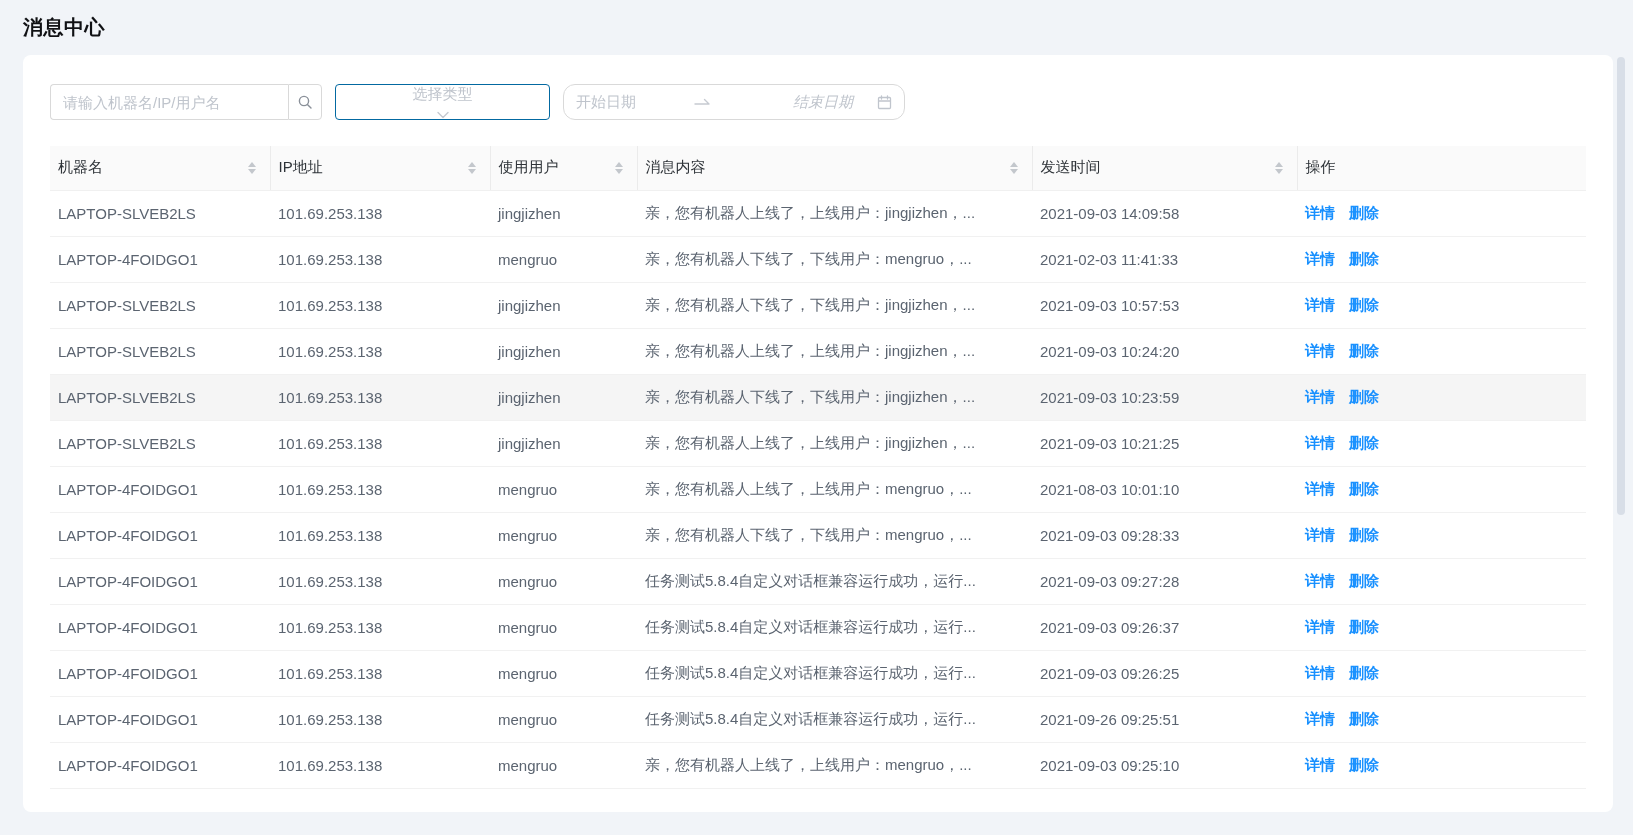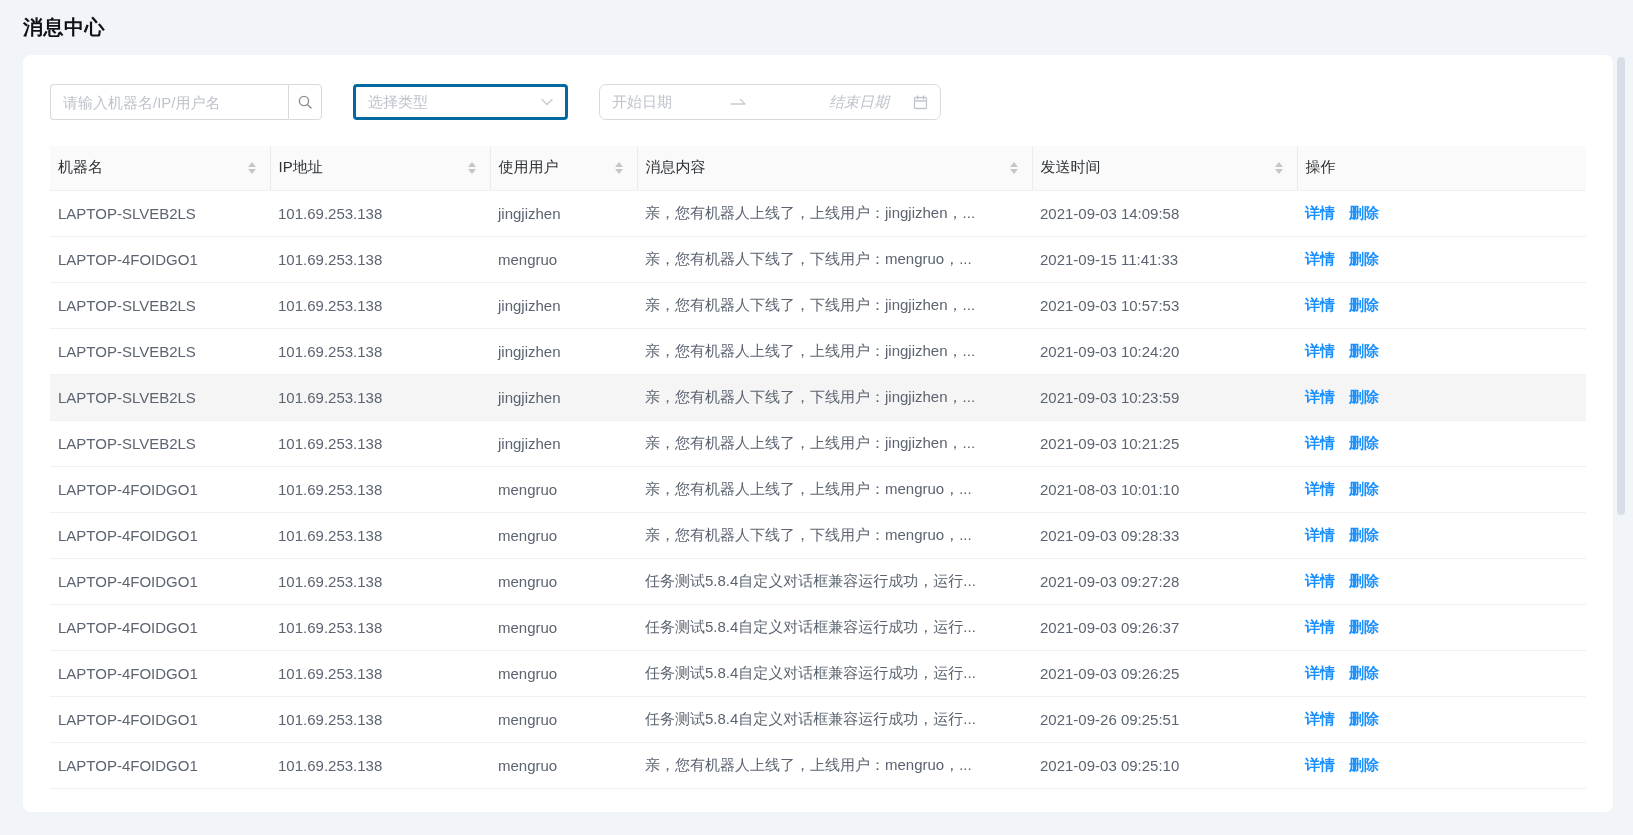--- a/index.html
+++ b/index.html
@@ -11,40 +11,40 @@
   }
   .page-title {
     font-size:20px; font-weight:700; color:#101114;
     padding:14px 12px 0 23px; letter-spacing:0.5px;
   }
   .card {
     position:absolute; left:23px; top:55px; width:1590px; height:757px;
     background:#ffffff; border-radius:8px; overflow:hidden;
   }
   
-  .filter-bar { display:flex; align-items:center; margin:29px 0 0 27px;gap:18px; }
+  .filter-bar { display:flex; align-items:center; margin:29px 0 0 27px; }
   .search-group { display:flex; height:36px; }
   .search-input {
     width:238px; height:36px; border:1px solid #d9d9d9; border-right:none;
     border-radius:4px 0 0 4px; padding:0 12px; font-size:15px; color:#333;
     outline:none;
   }
   .search-input::placeholder { color:#bfc4cc; }
   .search-btn {
     width:34px; height:36px; border:1px solid #d9d9d9; background:#fff;
     border-radius:0 4px 4px 0; cursor:pointer;
     display:flex; align-items:center; justify-content:center;
   }
   .select-box {
-    width:215px; height:36px; border:3px solid #0369a1; border-radius:4px;
+    width:215px; height:36px; border:1px solid #0369a1; border-radius:4px;
     margin-left:13px; display:flex; align-items:center; justify-content:space-between;
-    padding:0 12px; font-size:15px; color:#bfc4cc; cursor:pointer; background:#fff;
+    padding:0 12px; font-size:15px; color:#bfc4cc; cursor:pointer; background:#fff;flex-direction:column;
   }
   .range-picker {
-    width:342px; height:36px; border:1px solid #d9d9d9; border-radius:7px;
+    width:342px; height:36px; border:1px solid #d9d9d9; border-radius:12px;
     margin-left:13px; display:flex; align-items:center;
     padding:0 12px; font-size:15px; color:#bfc4cc; background:#fff; cursor:pointer;
   }
   .range-picker .ph { flex:0 0 auto; }
   .range-picker .ph.start { width:118px; }
   .range-picker .arrow { flex:1; display:flex; align-items:center; color:#c6cad1; }
   .range-picker .end-wrap { flex:1; display:flex; align-items:center; justify-content:space-between;font-style:italic; }
   .icon-svg { display:block; }
   
   .table-wrap { margin:26px 0 0 27px; }
@@ -197,21 +197,21 @@
             <td>jingjizhen</td>
             <td>亲，您有机器人上线了，上线用户：jingjizhen，...</td>
             <td>2021-09-03 14:09:58</td>
             <td class="actions"><a>详情</a><a>删除</a></td>
           </tr>
           <tr>
             <td>LAPTOP-4FOIDGO1</td>
             <td>101.69.253.138</td>
             <td>mengruo</td>
             <td>亲，您有机器人下线了，下线用户：mengruo，...</td>
-            <td>2021-09-15 11:41:33</td>
+            <td>2021-02-03 11:41:33</td>
             <td class="actions"><a>详情</a><a>删除</a></td>
           </tr>
           <tr>
             <td>LAPTOP-SLVEB2LS</td>
             <td>101.69.253.138</td>
             <td>jingjizhen</td>
             <td>亲，您有机器人下线了，下线用户：jingjizhen，...</td>
             <td>2021-09-03 10:57:53</td>
             <td class="actions"><a>详情</a><a>删除</a></td>
           </tr>

